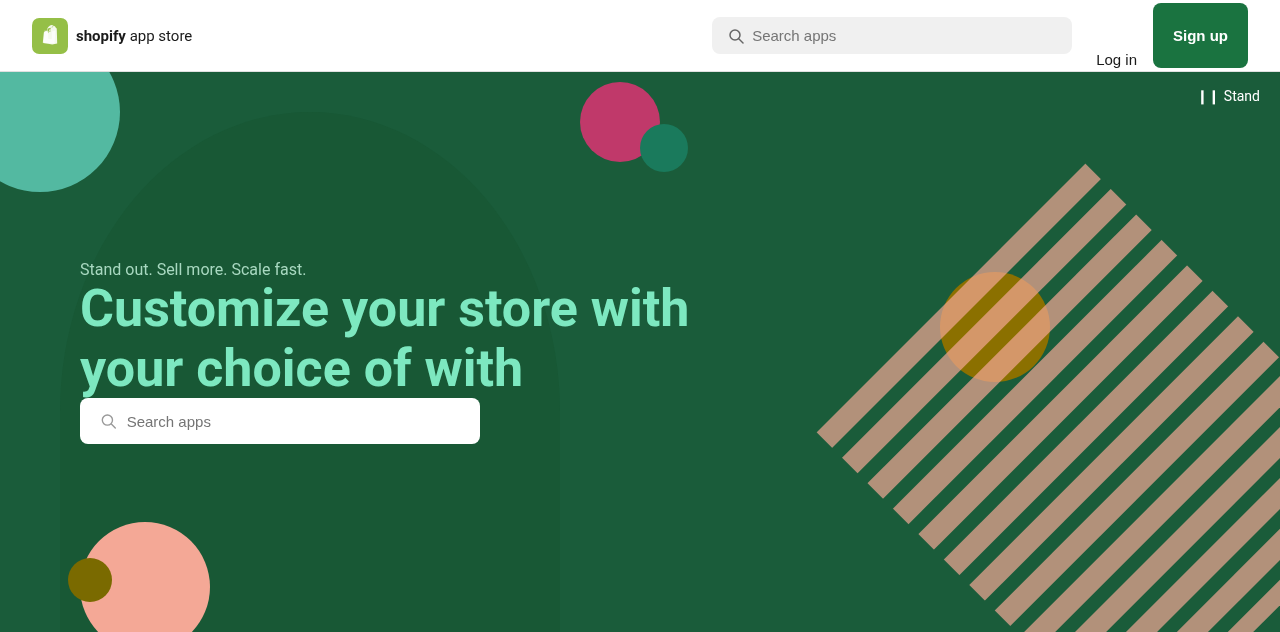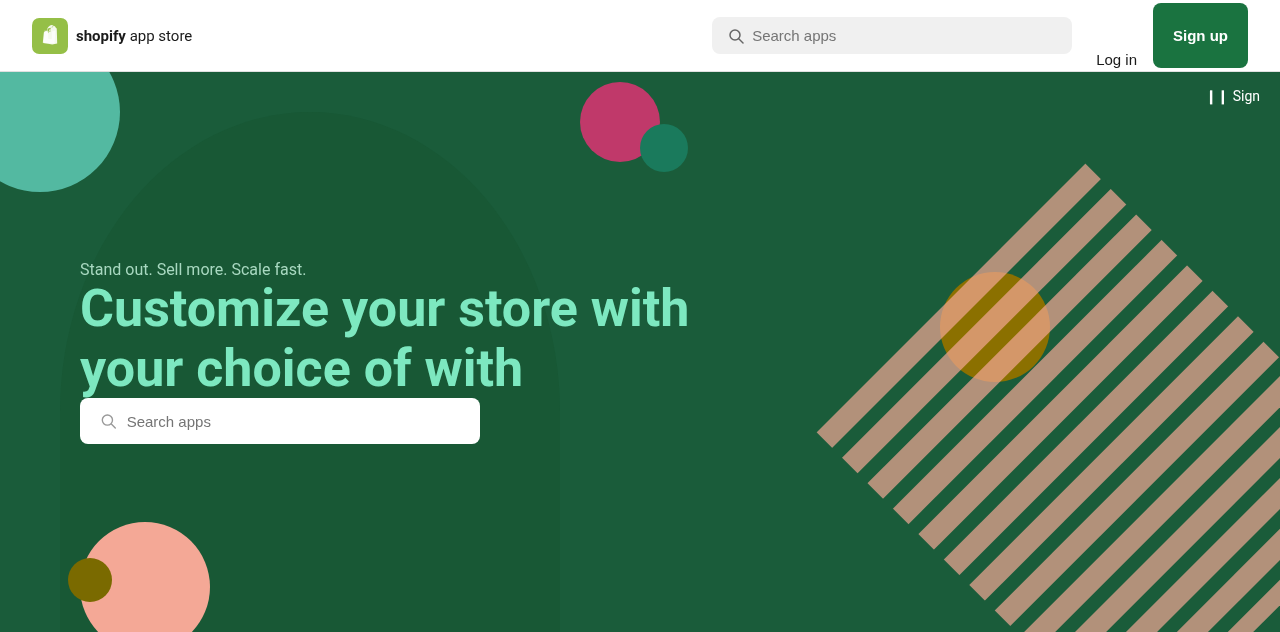--- a/index.html
+++ b/index.html
@@ -340,21 +340,21 @@
     <div class="stripe"></div>
     <div class="stripe"></div>
     <div class="stripe"></div>
   </div>
 
   <div class="shape-salmon-large"></div>
   <div class="shape-olive-small"></div>
 
   <div class="pause-btn">
     <span>❙❙</span>
-    <span>Sign</span>
+    <span>Stand</span>
   </div>
 
   <p class="hero-subtitle">Stand out. Sell more. Scale fast.</p>
   <h1 class="hero-title">
     <span>Customize your store with</span><br>
     <span>your choice of with</span>
   </h1>
 
   <div class="hero-search">
     <svg width="18" height="18" viewBox="0 0 18 18" fill="none">

